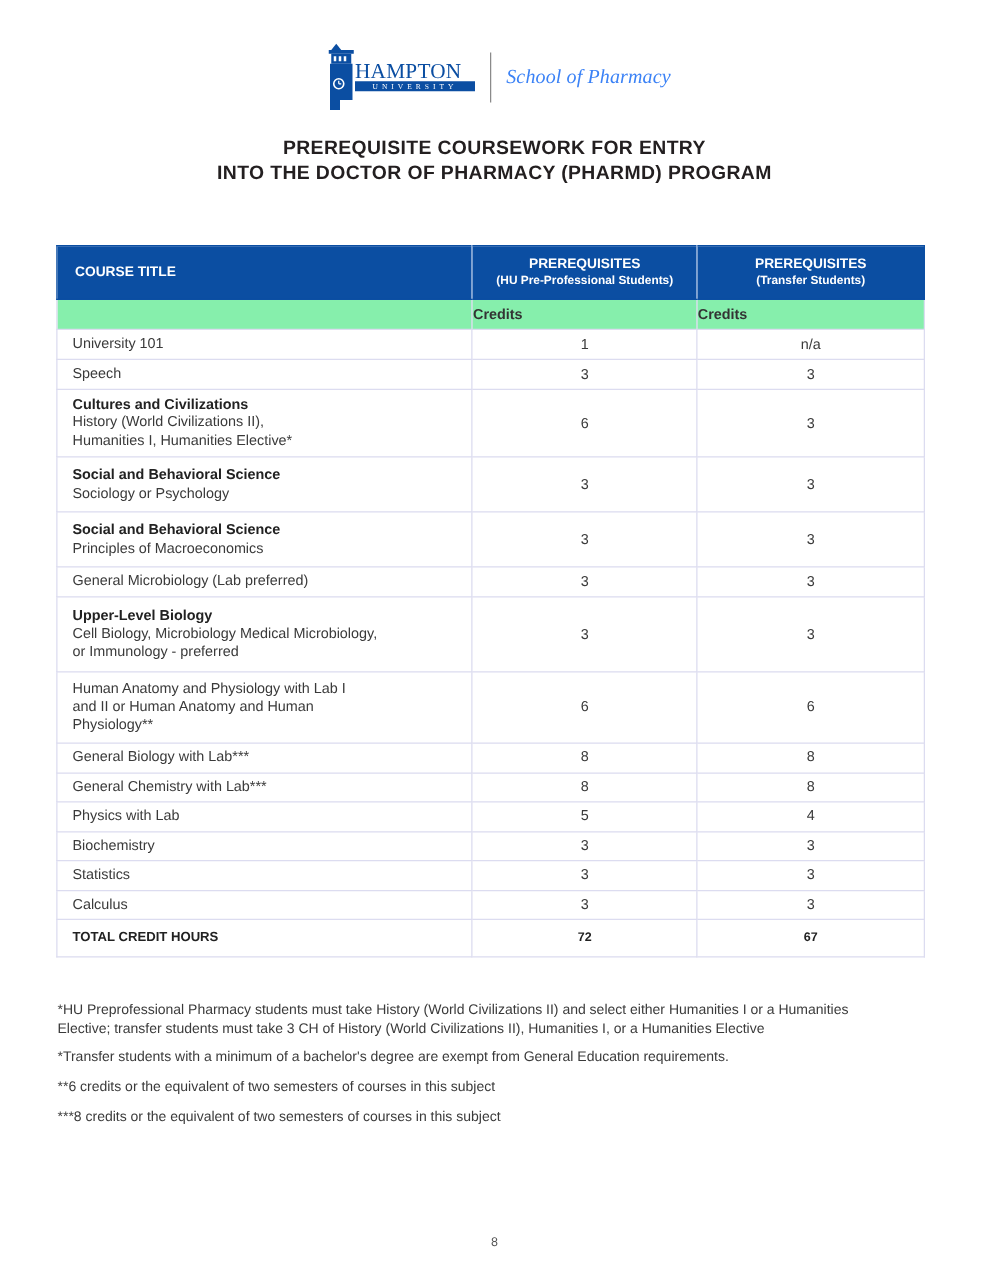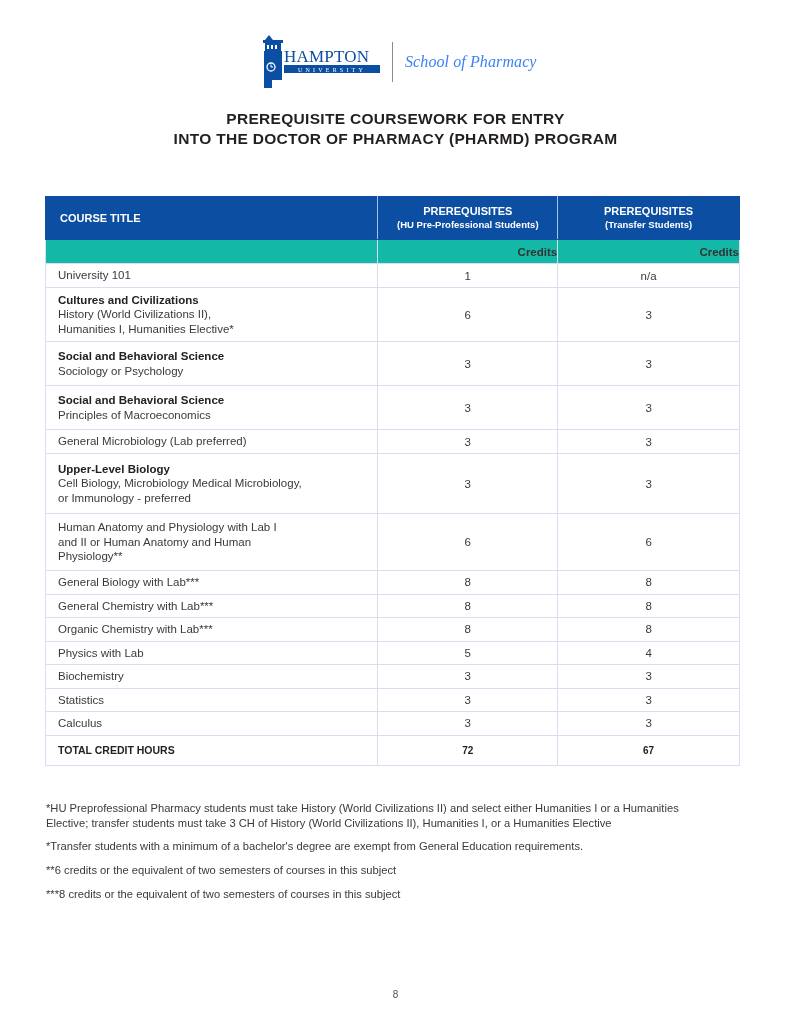--- a/index.html
+++ b/index.html
@@ -18,21 +18,21 @@
     .col1 { width: 333px; }
     .col2 { width: 180px; }
     .col3 { width: 182px; }
 
     tr.head th { background: #0b4ea2; color: #ffffff; height: 43px; font-weight: bold; border-color: #0b4ea2; border-right: 1px solid #a9c0e4; }
     tr.head th:last-child { border-right-color: #0b4ea2; }
     tr.head th.c1 { text-align: left; padding-left: 14px; font-size: 11px; }
     tr.head th.c2, tr.head th.c3 { text-align: center; font-size: 11px; line-height: 13px; }
     tr.head .sub { display: block; font-size: 9.5px; font-weight: bold; }
 
-    tr.sub-head td { background: #14b8a6; height: 24px; font-weight: bold; font-size: 11.5px; color: #333; text-align: right; }
+    tr.sub-head td { background: #86efac; height: 24px; font-weight: bold; font-size: 11.5px; color: #333; text-align: left; }
 
     td.name { padding: 4px 12px; text-align: left; vertical-align: middle; line-height: 14.5px; color: #3a3a3a; }
     td.num { text-align: center; vertical-align: middle; color: #3a3a3a; }
     .bold-line { font-weight: bold; color: #222; display: block; }
     .line { display: block; }
 
     tr.total td { height: 30px; font-weight: bold; color: #222; }
     tr.total td.name { font-size: 10.5px; }
     tr.total td.num { font-size: 10px; }
 
@@ -99,20 +99,27 @@
   </tr>
   </tbody>
     <tbody id="rows">
       <tr style="height: 24px;">
         <td class="name">
           <span class="line">University 101</span>
         </td>
         <td class="num">1</td>
         <td class="num">n/a</td>
       </tr>
+      <tr style="height: 24px;">
+        <td class="name">
+          <span class="line">Speech</span>
+        </td>
+        <td class="num">3</td>
+        <td class="num">3</td>
+      </tr>
       <tr style="height: 54px;">
         <td class="name">
           <span class="bold-line">Cultures and Civilizations</span>
           <span class="line">History (World Civilizations II),</span>
           <span class="line">Humanities I, Humanities Elective*</span>
         </td>
         <td class="num">6</td>
         <td class="num">3</td>
       </tr>
       <tr style="height: 44px;">
@@ -159,27 +166,20 @@
       <tr style="height: 22px;">
         <td class="name">
           <span class="line">General Biology with Lab***</span>
         </td>
         <td class="num">8</td>
         <td class="num">8</td>
       </tr>
       <tr style="height: 22px;">
         <td class="name">
           <span class="line">General Chemistry with Lab***</span>
-        </td>
-        <td class="num">8</td>
-        <td class="num">8</td>
-      </tr>
-      <tr style="height: 22px;">
-        <td class="name">
-          <span class="line">Organic Chemistry with Lab***</span>
         </td>
         <td class="num">8</td>
         <td class="num">8</td>
       </tr>
       <tr style="height: 22px;">
         <td class="name">
           <span class="line">Physics with Lab</span>
         </td>
         <td class="num">5</td>
         <td class="num">4</td>

